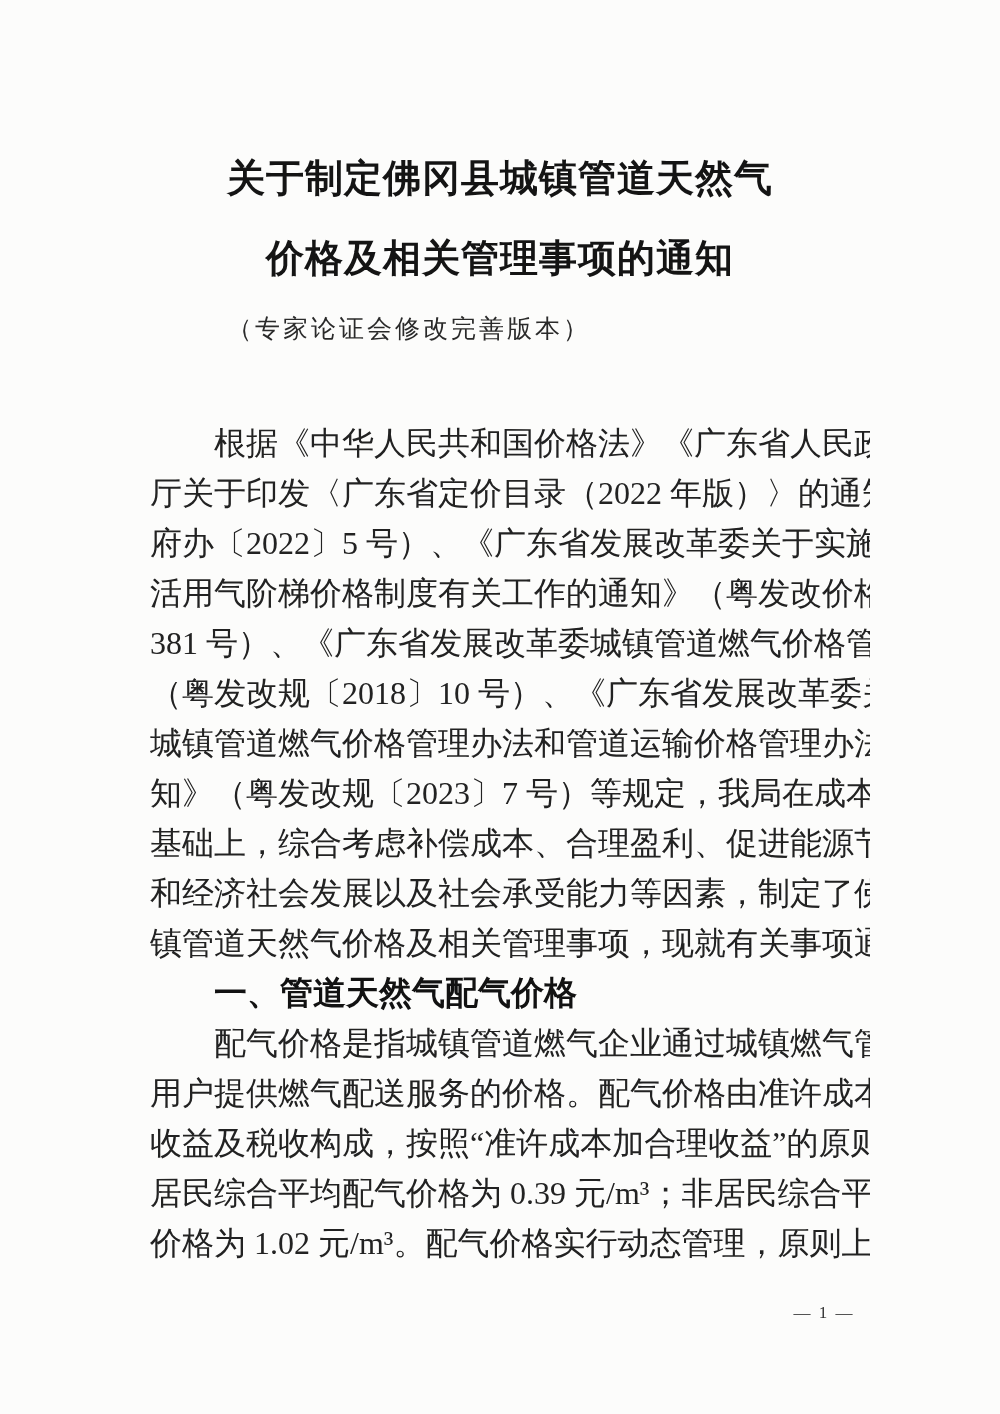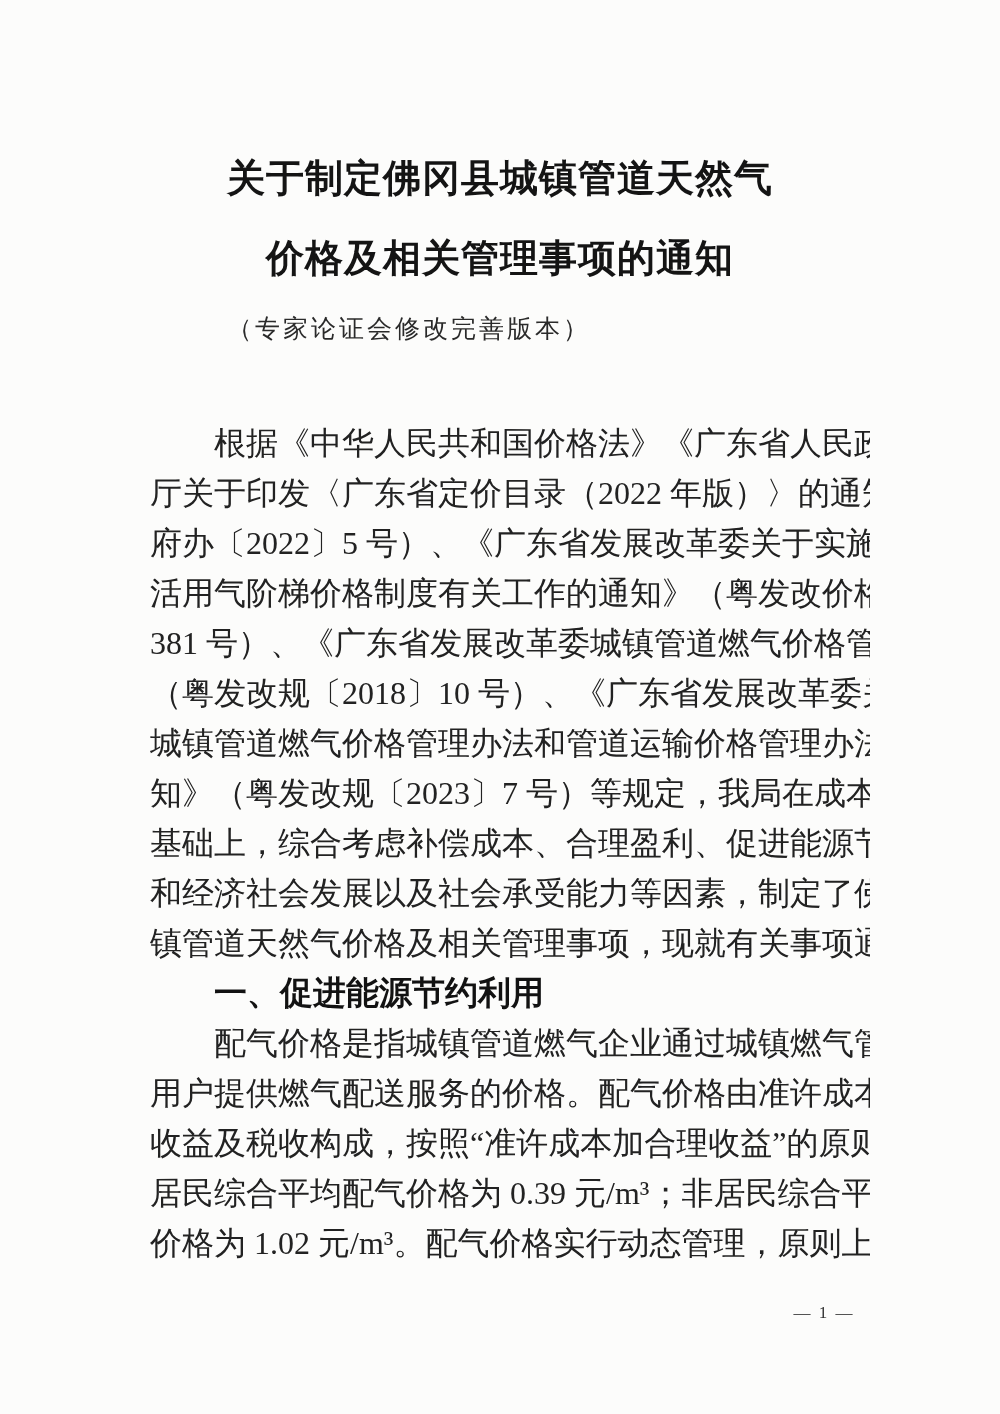--- a/index.html
+++ b/index.html
@@ -92,21 +92,21 @@
     <div class="line">府办〔2022〕5 号）、《广东省发展改革委关于实施居民生</div>
     <div class="line">活用气阶梯价格制度有关工作的通知》（粤发改价格〔2014〕</div>
     <div class="line">381 号）、《广东省发展改革委城镇管道燃气价格管理办法》</div>
     <div class="line">（粤发改规〔2018〕10 号）、《广东省发展改革委关于延用</div>
     <div class="line">城镇管道燃气价格管理办法和管道运输价格管理办法的通</div>
     <div class="line">知》（粤发改规〔2023〕7 号）等规定，我局在成本监审的</div>
     <div class="line">基础上，综合考虑补偿成本、合理盈利、促进能源节约利用</div>
     <div class="line">和经济社会发展以及社会承受能力等因素，制定了佛冈县城</div>
     <div class="line">镇管道天然气价格及相关管理事项，现就有关事项通知如下：</div>
 
-    <div class="line heading">一、促进能源节约利用</div>
+    <div class="line heading">一、管道天然气配气价格</div>
 
     <div class="line indent">配气价格是指城镇管道燃气企业通过城镇燃气管网向</div>
     <div class="line">用户提供燃气配送服务的价格。配气价格由准许成本、准许</div>
     <div class="line">收益及税收构成，按照“准许成本加合理收益”的原则制定。</div>
     <div class="line">居民综合平均配气价格为 0.39 元/m³；非居民综合平均配气</div>
     <div class="line">价格为 1.02 元/m³。配气价格实行动态管理，原则上每 3 年</div>
   </div>
 
   <div class="footer">— 1 —</div>
 

